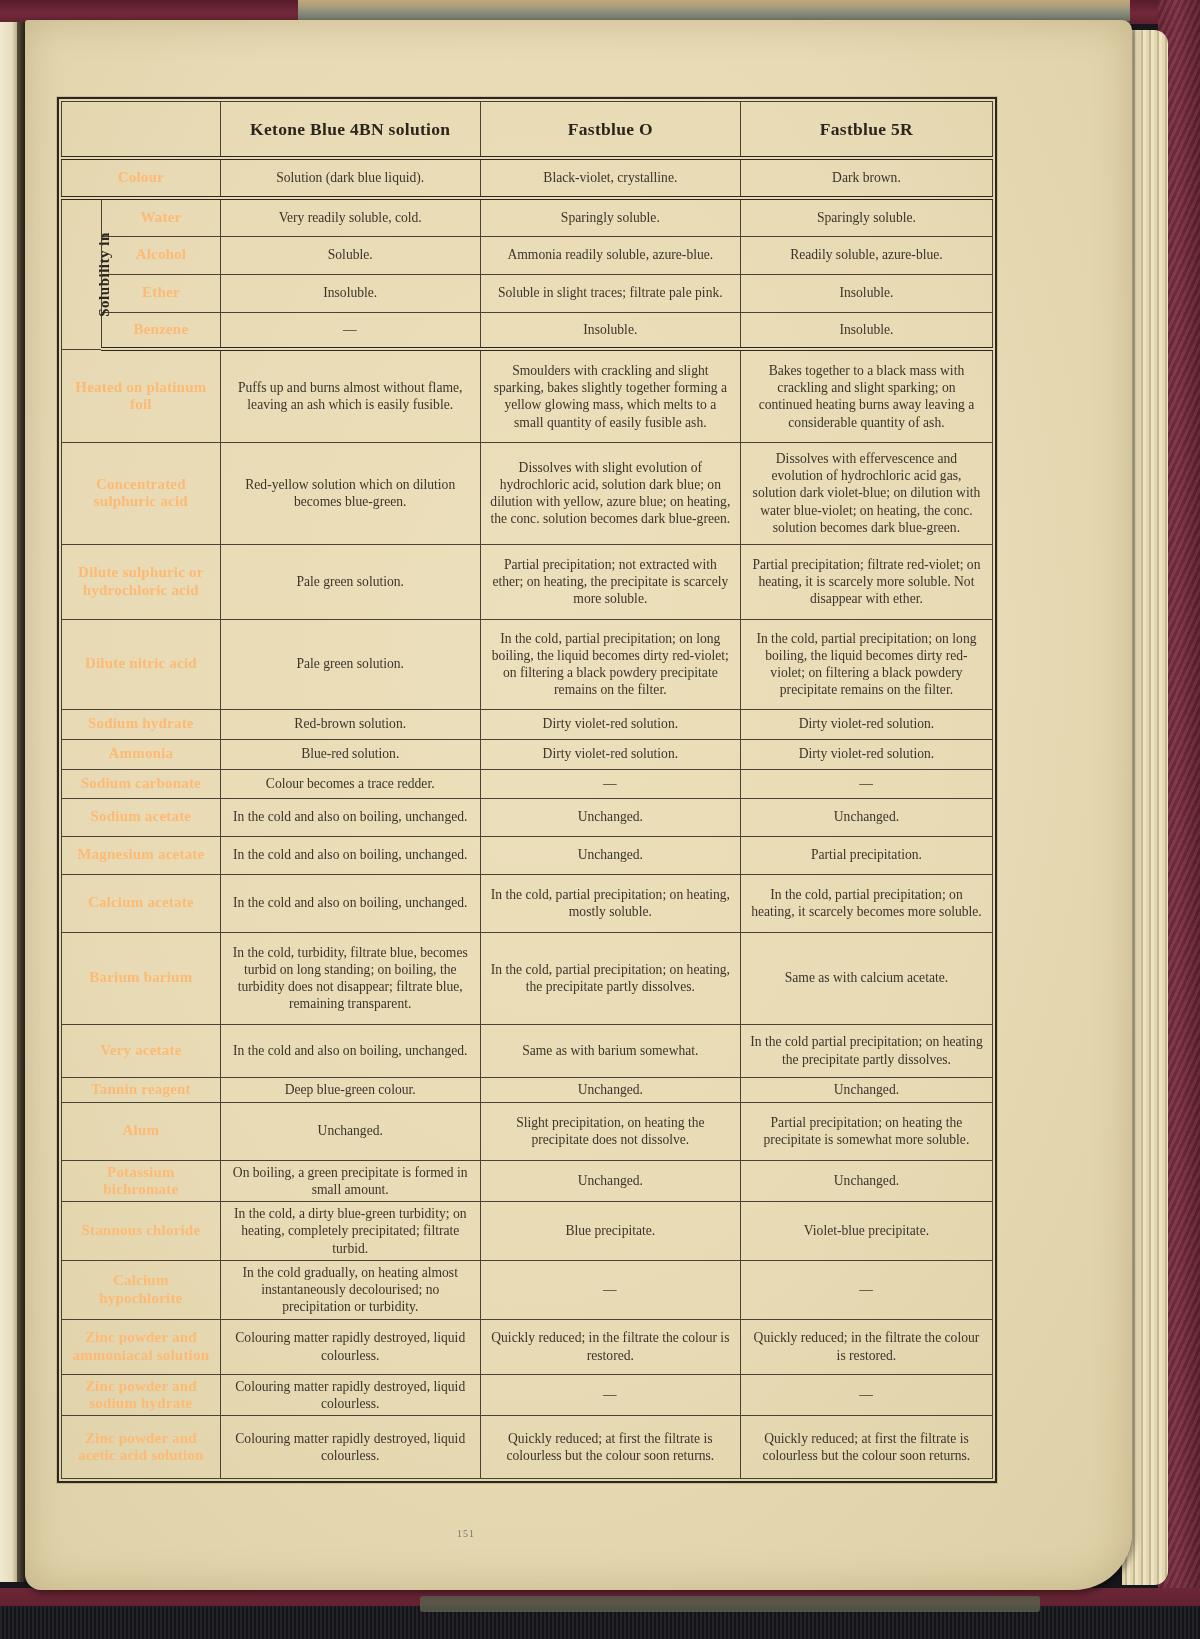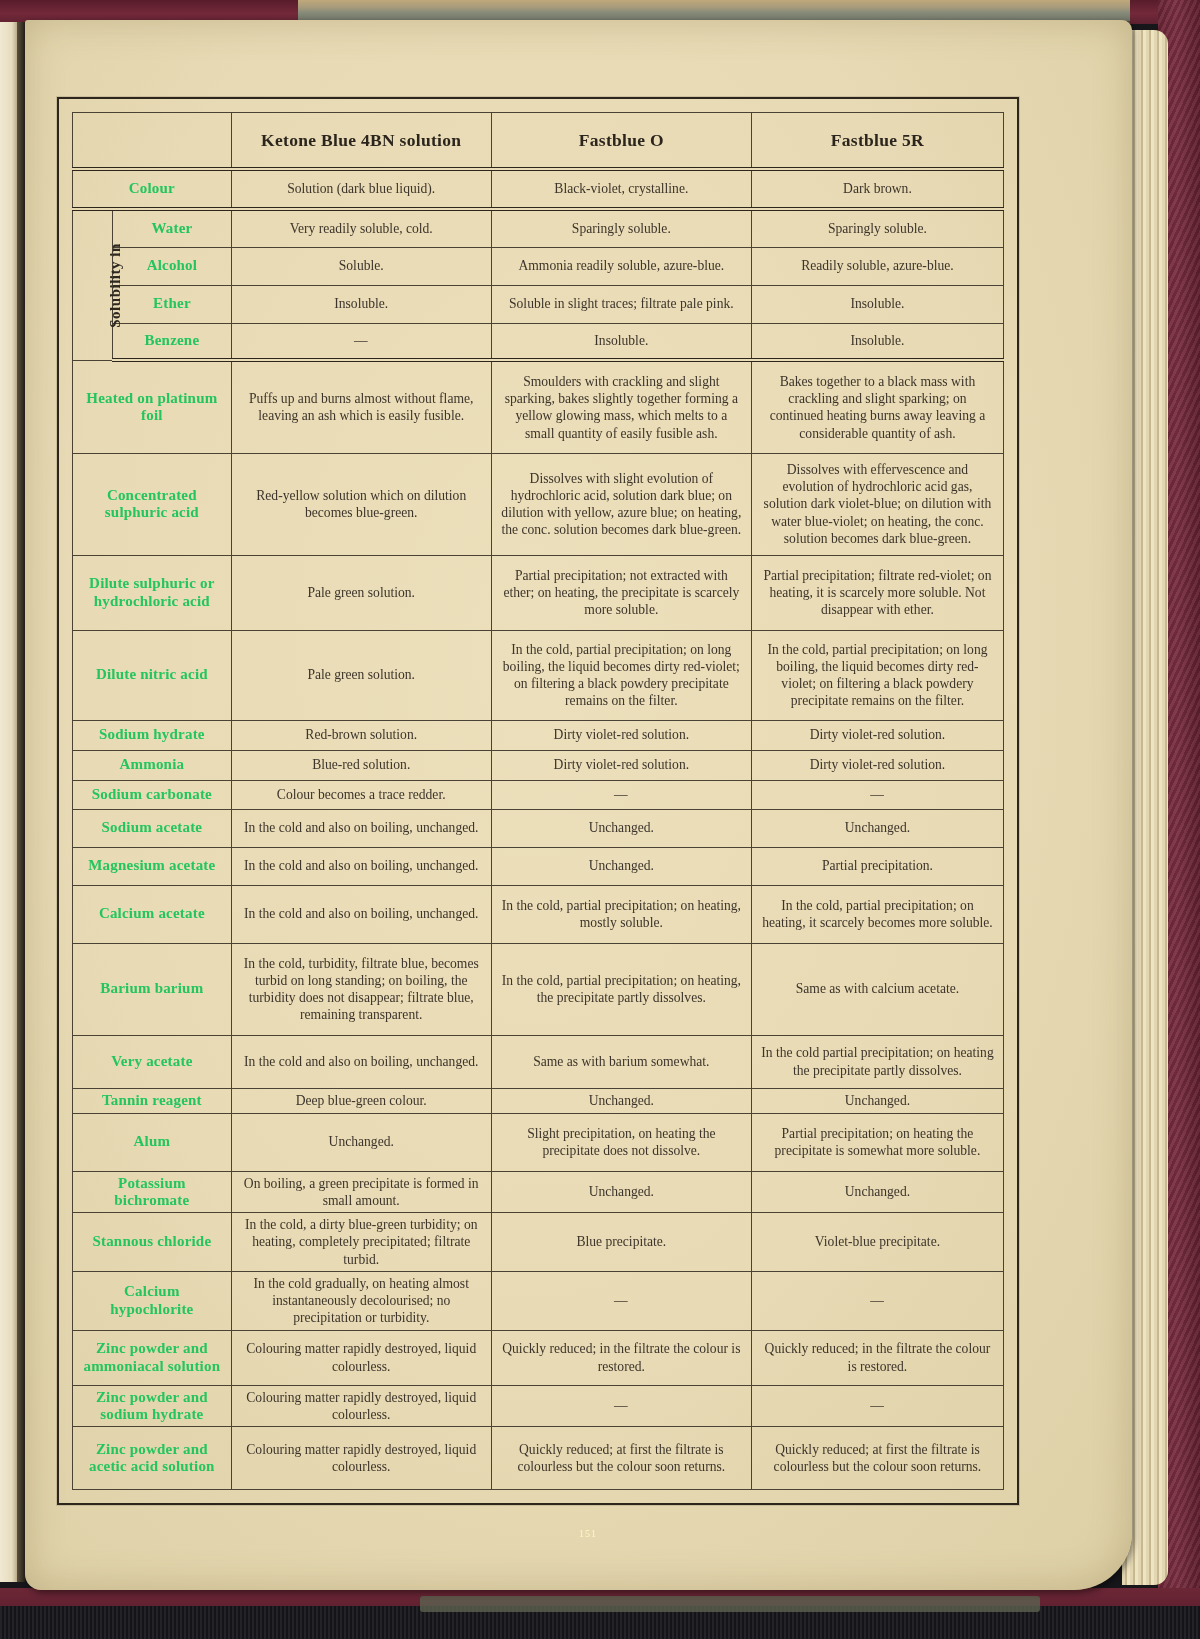--- a/index.html
+++ b/index.html
@@ -35,48 +35,48 @@
     border-radius:0 14px 14px 0;}
   .page{
     position:absolute;left:25px;top:20px;width:1107px;height:1570px;
     background:radial-gradient(ellipse at 46% 40%, #ecdfbb 0%, #e7dab4 55%, #ddcfa5 100%);
     border-radius:3px 10px 58px 16px;
     box-shadow:inset 0 0 38px rgba(120,96,48,.28), 2px 3px 6px rgba(0,0,0,.45);
   }
   
   .table-frame{
     position:absolute;left:57px;top:97px;width:932px;
-    border:2.5px solid #2c261d;padding:13px;
+    border:2.5px solid #2c261d;padding:2px;
     box-shadow:0 0 0 1px rgba(60,50,35,.15);
   }
   table.dye{border-collapse:collapse;width:100%;table-layout:fixed;
     color:#3a332a;}
   .dye th,.dye td{border:1px solid #4a4234;padding:3px 8px;vertical-align:middle;}
   .dye col.c-sol{width:40px;}
   .dye col.c-lab{width:118px;}
   .dye col.c1{width:259px;}
   .dye col.c2{width:259px;}
   .dye col.c3{width:251px;}
   .dye thead th{
     font-size:17.5px;font-weight:700;color:#2b251d;text-align:center;
     letter-spacing:.3px;border-bottom:4px double #2c261d;height:48px;
   }
   .dye td.cell{font-size:13.6px;line-height:1.27;text-align:center;color:#3d352b;}
-  .dye td.rlabel{font-size:15px;font-weight:700;color:#22c55e;text-align:center;line-height:1.15;letter-spacing:.2px;}
+  .dye td.rlabel{font-size:15px;font-weight:700;color:#fdba74;text-align:center;line-height:1.15;letter-spacing:.2px;}
   .dye td.vlabel{
     font-size:15px;font-weight:700;color:#2d2720;text-align:center;padding:0;
   }
   .dye td.vlabel span{
     display:inline-block;transform:rotate(-90deg);white-space:nowrap;letter-spacing:.5px;
   }
   .dye tr.dbl td{border-bottom:4px double #2c261d;}
   .dash{letter-spacing:1px;}
   
-  .pageno{position:absolute;left:457px;top:1528px;width:140px;text-align:right;
-    font-size:10px;color:#fef9c3;letter-spacing:1px;}
+  .pageno{position:absolute;left:457px;top:1528px;width:140px;text-align:left;
+    font-size:10px;color:#737373;letter-spacing:1px;}
 </style>
 </head>
 <body>
 
 <div id="shot">
   <div class="cover-top"></div>
   <div class="headband"></div>
   <div class="cover-right"></div>
   <div class="cover-bottom"></div>
   <div class="fabric-bottom"></div>

